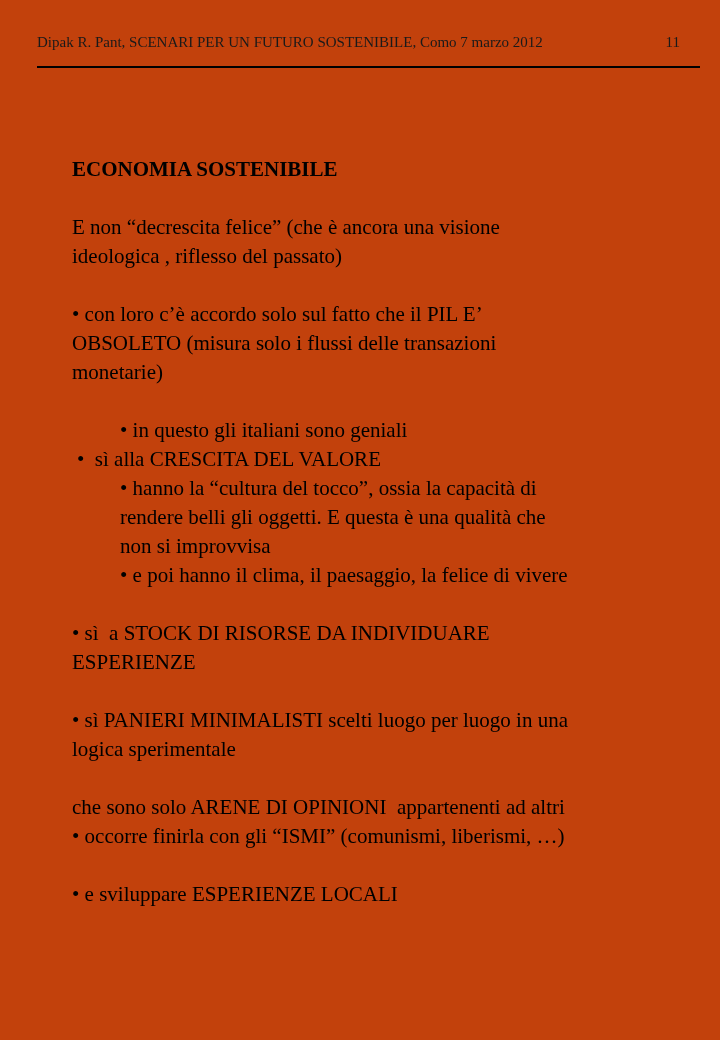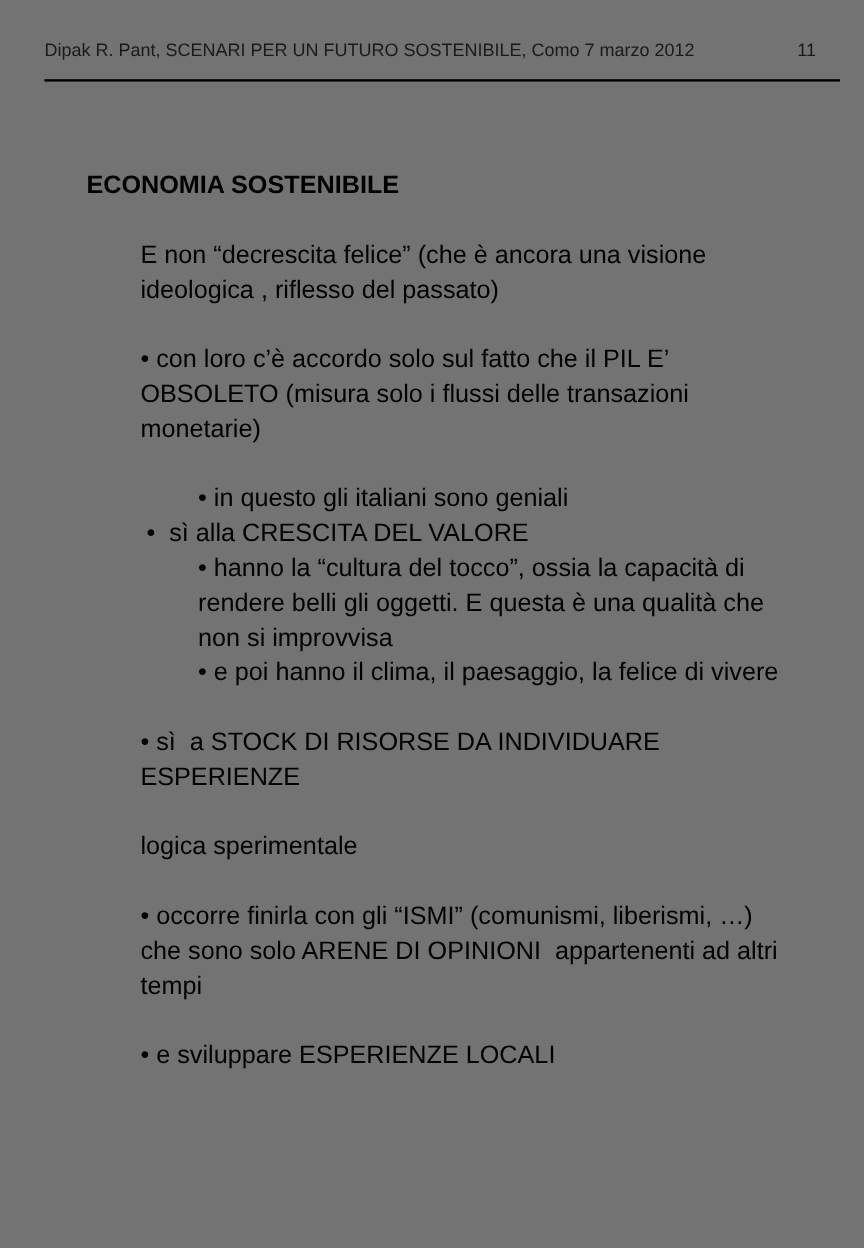--- a/index.html
+++ b/index.html
@@ -4,22 +4,22 @@
 <style>
   html, body {
     margin: 0;
     padding: 0;
     background: #ffffff;
   }
   .page {
     position: relative;
     width: 720px;
     height: 1040px;
-    background: #737373;
-    font-family: Liberation Sans, sans-serif;
+    background: #c2410c;
+    font-family: Liberation Serif, serif;
     color: #000000;
     overflow: hidden;
   }
   .header {
     position: absolute;
     left: 37px;
     right: 22px;
     top: 33px;
     display: flex;
     justify-content: space-between;
@@ -36,33 +36,32 @@
     position: absolute;
     left: 37px;
     right: 20px;
     top: 66px;
     border-top: 2px solid #000000;
     height: 0;
   }
   .content {
     position: absolute;
     left: 72px;
-    top: 140px;
+    top: 155px;
     right: 20px;
     font-size: 21px;
     line-height: 29px;
   }
   .doc-title {
     font-weight: bold;
     white-space: pre;
   }
   .line {
     white-space: pre;
     min-height: 29px;
-    margin-left: 45px;
   }
   .indent-0 { padding-left: 0; }
   .indent-b { padding-left: 5px; }
   .indent-2 { padding-left: 48px; }
 </style>
 </head>
 <body>
 
 <div class="page">
   <div class="header">
@@ -86,22 +85,22 @@
         <div class="line indent-2">• in questo gli italiani sono geniali</div>
         <div class="line indent-b">•  sì alla CRESCITA DEL VALORE</div>
         <div class="line indent-2">• hanno la “cultura del tocco”, ossia la capacità di</div>
         <div class="line indent-2">rendere belli gli oggetti. E questa è una qualità che</div>
         <div class="line indent-2">non si improvvisa</div>
         <div class="line indent-2">• e poi hanno il clima, il paesaggio, la felice di vivere</div>
         <div class="line indent-0"></div>
         <div class="line indent-0">• sì  a STOCK DI RISORSE DA INDIVIDUARE</div>
         <div class="line indent-0">ESPERIENZE</div>
         <div class="line indent-0"></div>
+        <div class="line indent-0">• sì PANIERI MINIMALISTI scelti luogo per luogo in una</div>
         <div class="line indent-0">logica sperimentale</div>
         <div class="line indent-0"></div>
+        <div class="line indent-0">che sono solo ARENE DI OPINIONI  appartenenti ad altri</div>
         <div class="line indent-0">• occorre finirla con gli “ISMI” (comunismi, liberismi, …)</div>
-        <div class="line indent-0">che sono solo ARENE DI OPINIONI  appartenenti ad altri</div>
-        <div class="line indent-0">tempi</div>
         <div class="line indent-0"></div>
         <div class="line indent-0">• e sviluppare ESPERIENZE LOCALI</div>
       </div>
   </div>
 </div>
 
 </body></html>

